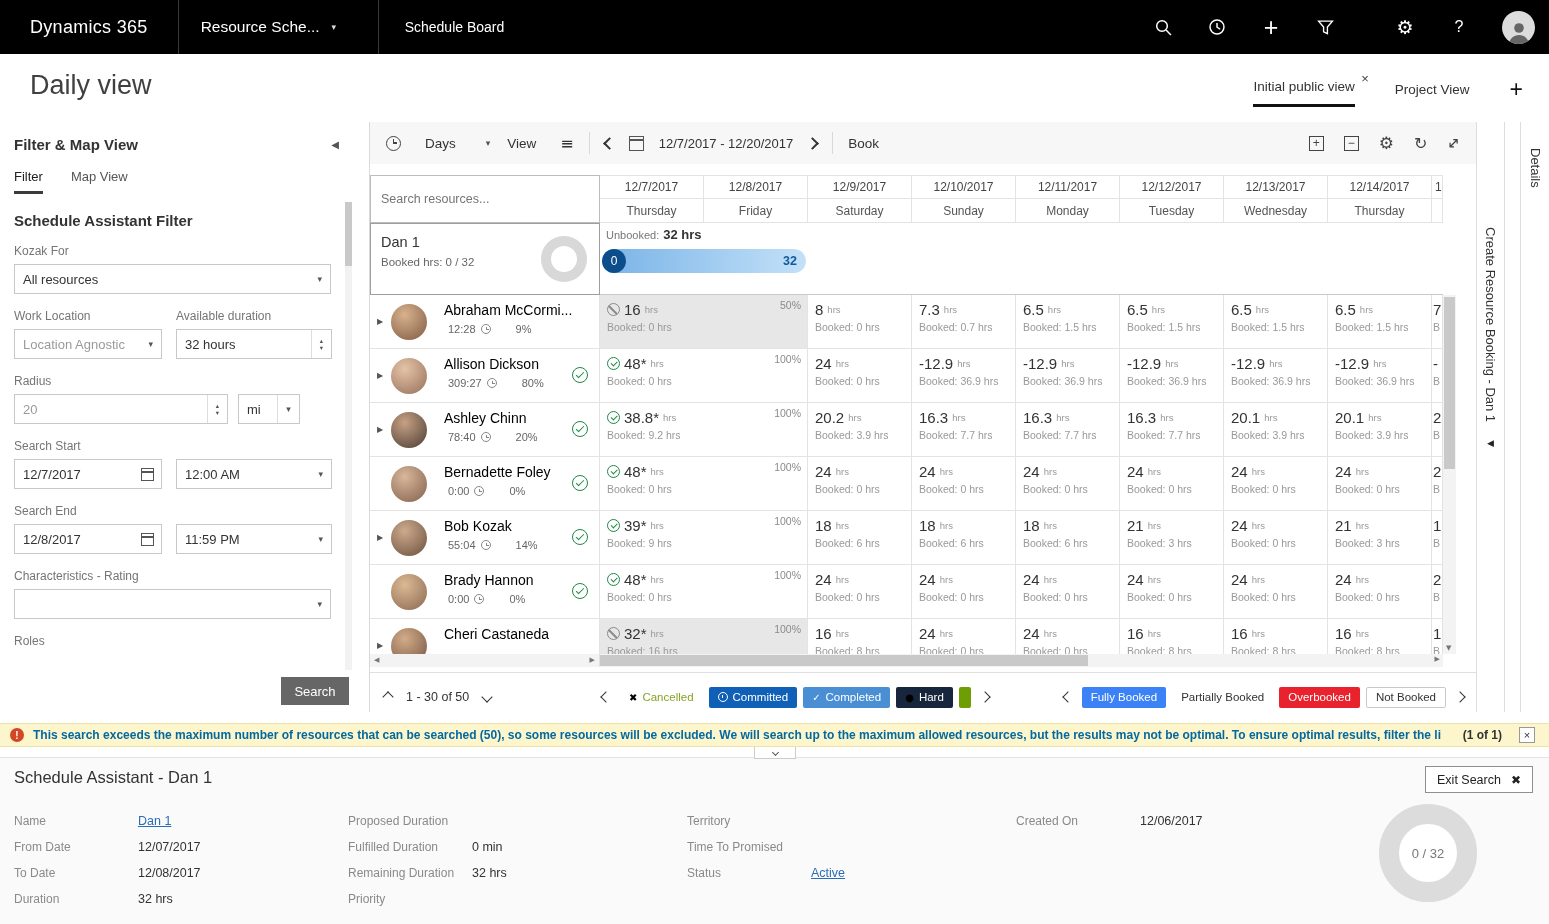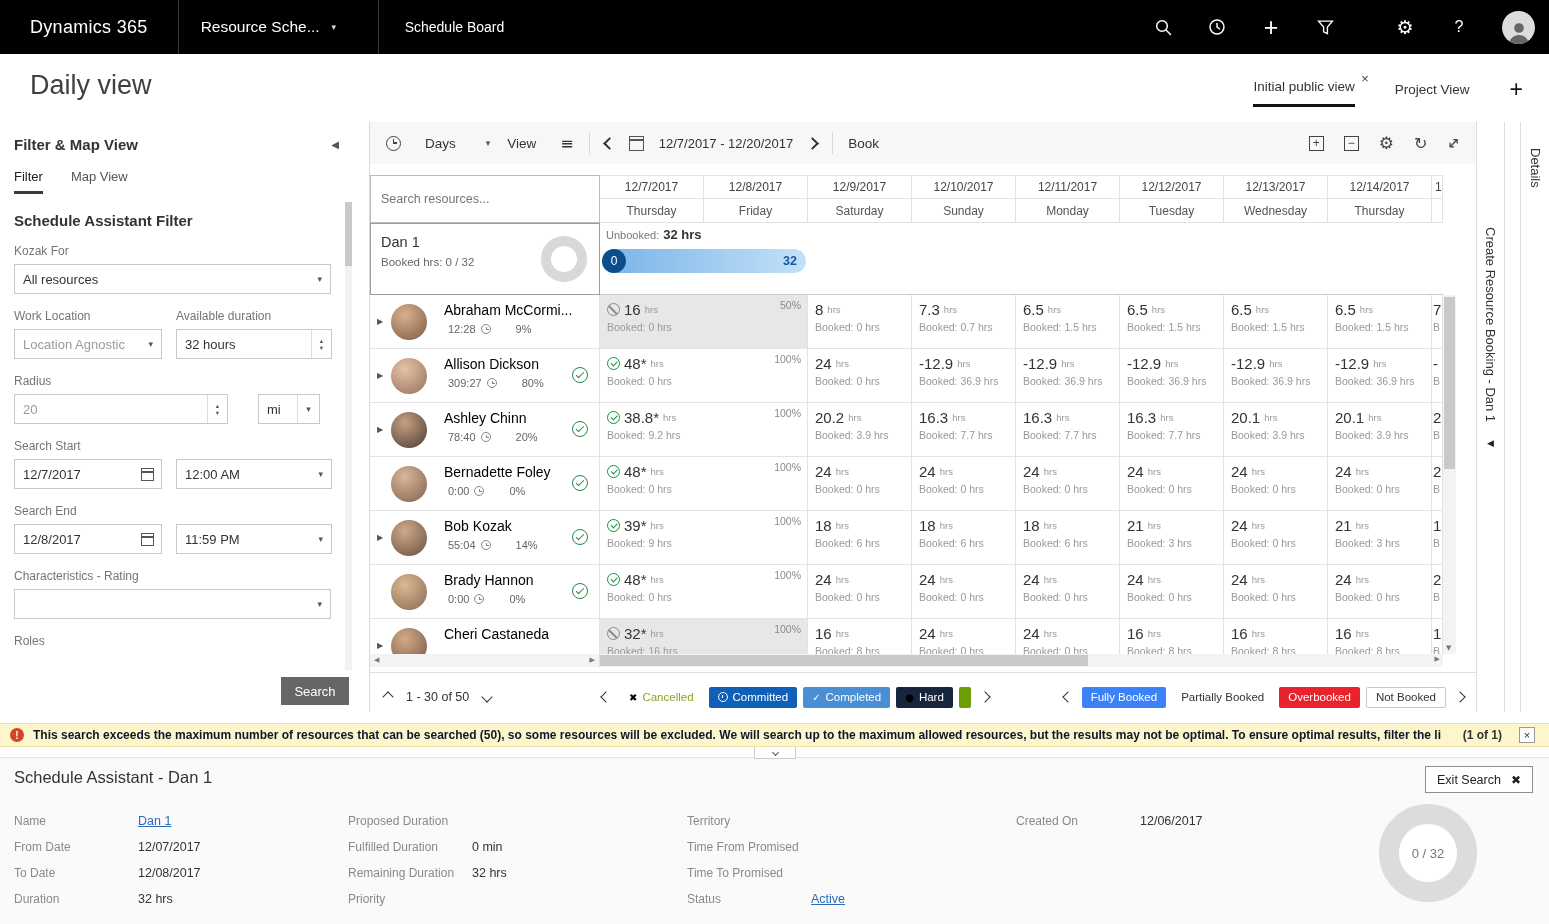--- a/index.html
+++ b/index.html
@@ -42,21 +42,21 @@
 .f-select{margin:0 38px 0 14px;padding-right:8px}
 .f-grid .f-select{margin:0}
 .sel-caret{margin-left:auto;font-size:9px;color:#555;padding-right:2px}
 .f-select .sel-caret{padding-right:0}
 .disabled{color:#9a9a9a}
 .f-grid{display:flex;margin:15px 14px 0;gap:14px}
 .f-leftcol{width:148px}
 .f-rightcol{width:156px}
 .spinner{margin-left:auto;width:20px;height:100%;border-left:1px solid #ddd;display:flex;flex-direction:column;align-items:center;justify-content:center}
 .spinner span{font-size:6.5px;line-height:7px;color:#555}
-.f-radius-row{display:flex;margin:0 14px;gap:30px}
+.f-radius-row{display:flex;margin:0 14px;gap:10px}
 .f-stepper.radius{width:214px}
 .f-unit{width:62px;padding-right:0}
 .f-unit .sel-caret{border-left:1px solid #ddd;height:100%;width:22px;display:flex;align-items:center;justify-content:center;margin-left:auto;padding:0}
 .cal-ic{margin-left:auto;margin-right:7px;width:13px;height:13px;border:1px solid #555;position:relative;flex:none}
 .cal-ic::before{content:"";position:absolute;left:0;right:0;top:2px;height:2px;background:#555}
 .fp-search{position:absolute;right:20px;bottom:7px;width:68px;height:28px;background:#666;color:#fff;border:none;font-size:13px;font-family:inherit;cursor:pointer}
 .fp-scroll{position:absolute;right:17px;top:80px;width:7px;height:468px;background:#f2f2f2}
 .fp-thumb{position:absolute;top:0;left:0;width:100%;height:64px;background:#c9c9c9}
 
 
@@ -175,21 +175,21 @@
 .create-strip{position:absolute;left:1476px;top:122px;width:29px;height:590px;background:#fff;border-left:1px solid #ddd;border-right:1px solid #ddd;display:flex;flex-direction:column;align-items:center;cursor:pointer}
 .vtext{writing-mode:vertical-rl;font-size:13px;color:#333;white-space:nowrap}
 .create-strip .vtext{margin-top:105px}
 .strip-arrow{margin-top:16px;font-size:9px;color:#222;font-family:"DejaVu Sans",sans-serif}
 .details-strip{position:absolute;left:1520px;top:122px;width:29px;height:590px;background:#fff;border-left:1px solid #ddd;display:flex;flex-direction:column;align-items:center;cursor:pointer}
 .details-strip .vtext{margin-top:26px}
 
 
 .banner{position:absolute;left:0;top:723px;width:100%;height:24px;background:#fdf6cc;border-top:1px solid #ece1a7;border-bottom:1px solid #ece1a7;display:flex;align-items:center;gap:9px;padding:0 10px;z-index:20}
 .warn-ic{width:14px;height:14px;border-radius:50%;background:#d24726;color:#fff;font-size:10px;font-weight:700;display:flex;align-items:center;justify-content:center;flex:none}
-.banner-text{font-size:12px;font-weight:700;color:#0f172a;white-space:nowrap;overflow:hidden;text-overflow:ellipsis;flex:1}
+.banner-text{font-size:12px;font-weight:700;color:#0369a1;white-space:nowrap;overflow:hidden;text-overflow:ellipsis;flex:1}
 .banner-count{font-size:12px;font-weight:700;color:#333;white-space:nowrap;margin-right:8px}
 .banner-close{width:16px;height:16px;border:1px solid #999;background:#fff;display:flex;align-items:center;justify-content:center;font-size:11px;color:#333;flex:none;cursor:pointer;margin-right:4px}
 .handle{position:absolute;left:754px;top:747px;width:42px;height:12px;background:#fff;border:1px solid #ccc;border-top:none;display:flex;align-items:center;justify-content:center;z-index:25;cursor:pointer}
 .handle .chev{width:5px;height:5px;border-width:1.5px;border-color:#555}
 
 
 .bottom-panel{position:absolute;left:0;top:757px;width:100%;height:167px;background:#fafafa;border-top:1px solid #e4e4e4}
 .bp-title{position:absolute;left:14px;top:10px;font-size:16.5px;color:#333}
 .exit-btn{position:absolute;right:16px;top:8px;height:27px;background:#fff;border:1px solid #8f8f8f;display:flex;align-items:center;gap:10px;padding:0 11px;font-size:12.5px;color:#222;font-family:inherit;cursor:pointer}
 .exit-btn .x{font-weight:700;font-size:12px;font-family:"DejaVu Sans",sans-serif}
@@ -1037,24 +1037,20 @@
           <span class="dlabel">Priority</span>
           <span class="dvalue"></span>
         </div>
       </div>
       <div class="dcol">
         <div class="drow">
           <span class="dlabel">Territory</span>
           <span class="dvalue"></span>
         </div>
         <div class="drow">
-          <span class="dlabel">Time From Promised</span>
-          <span class="dvalue"></span>
-        </div>
-        <div class="drow">
           <span class="dlabel">Time To Promised</span>
           <span class="dvalue"></span>
         </div>
         <div class="drow">
           <span class="dlabel">Status</span>
           <span class="dvalue link">Active</span>
         </div>
       </div>
       <div class="dcol">
         <div class="drow">

